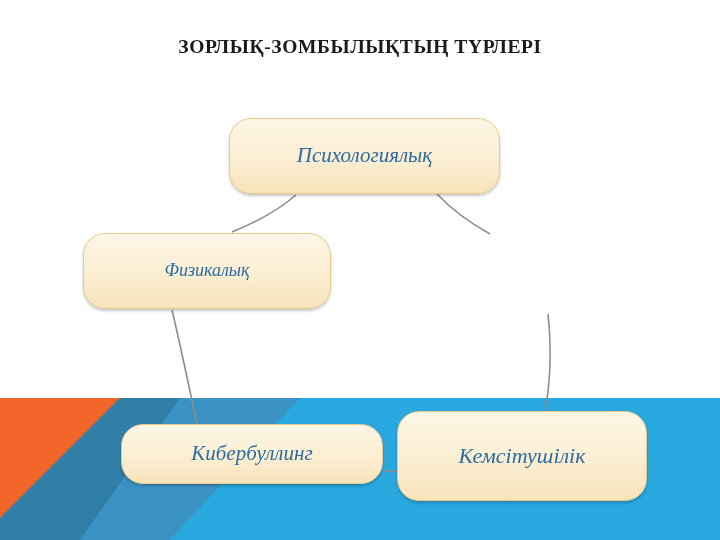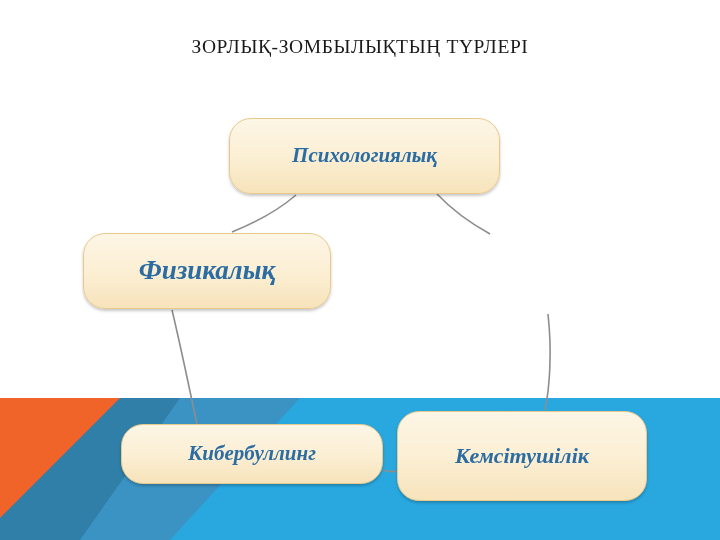--- a/index.html
+++ b/index.html
@@ -35,21 +35,21 @@
   .banner svg { display: block; }
 
   
   .title {
     position: absolute;
     left: 0;
     top: 36px;
     width: 720px;
     text-align: center;
     font-family: "Liberation Serif", serif;
-    font-weight: normal;
+    font-weight: bold;
     font-size: 19.5px;
     letter-spacing: 0.6px;
     color: #1a1a1a;
     white-space: nowrap;
   }
 
   
   .connectors {
     position: absolute;
     left: 0; top: 0;
@@ -65,28 +65,28 @@
     border-radius: 22px;
     border: 1px solid #e8c98c;
     background: linear-gradient(180deg, #fdf6e6 0%, #fbeed2 55%, #f7e3bb 100%);
     box-shadow: 0 2px 3px rgba(0,0,0,0.22);
     display: flex;
     align-items: center;
     justify-content: center;
     text-align: center;
     color: #2b6ca3;
     font-family: "Liberation Serif", serif;
-    font-weight: bold;
+    font-weight: normal;
     font-style: italic;
     line-height: 1.1;
     padding: 4px 10px;
   }
 
   #node-0 { left: 229px; top: 118px;  width: 271px; height: 76px;  font-size: 21px; }
-  #node-1 { left: 83px;  top: 233px;  width: 248px; height: 76px;  font-size: 27px; }
+  #node-1 { left: 83px;  top: 233px;  width: 248px; height: 76px;  font-size: 18px; }
   #node-2 { left: 427px; top: 235px;  width: 226px; height: 78px;  font-size: 21px; }
   #node-3 { left: 121px; top: 424px;  width: 262px; height: 60px;  font-size: 21px; }
   #node-4 { left: 397px; top: 411px;  width: 250px; height: 90px;  font-size: 22px; }
 </style>
 </head>
 <body>
 
 <div id="stage">
 
   <div class="banner">

